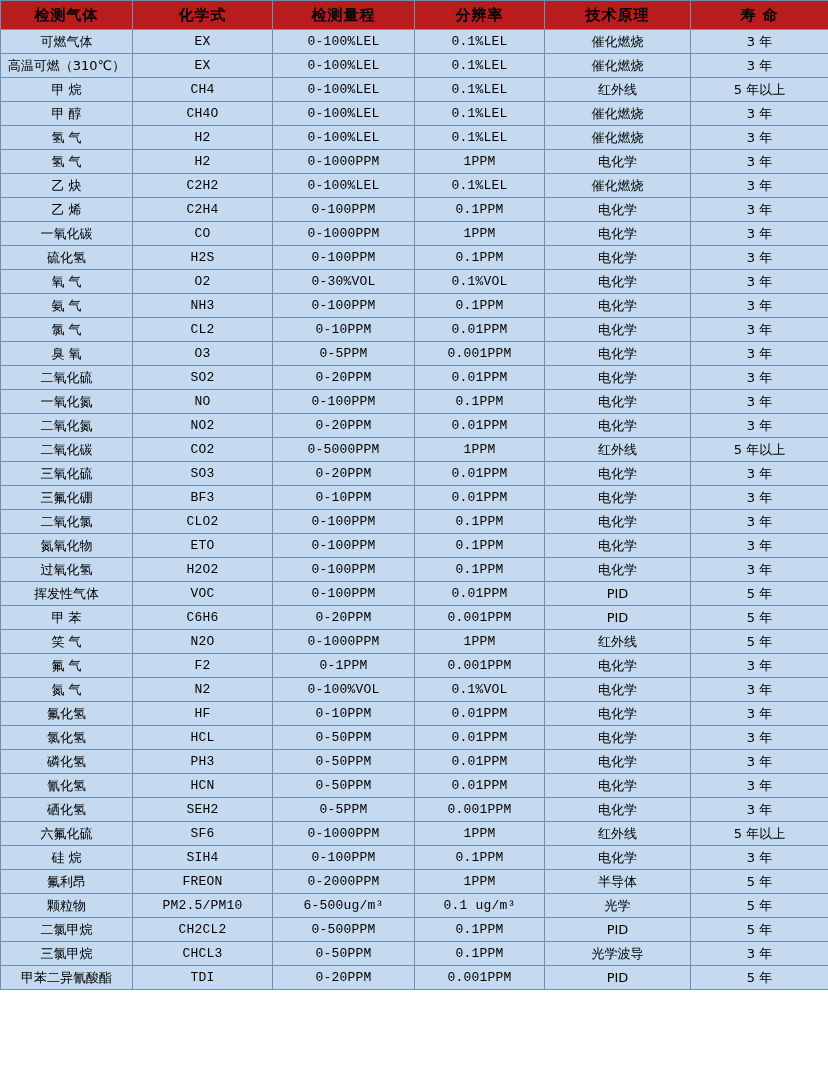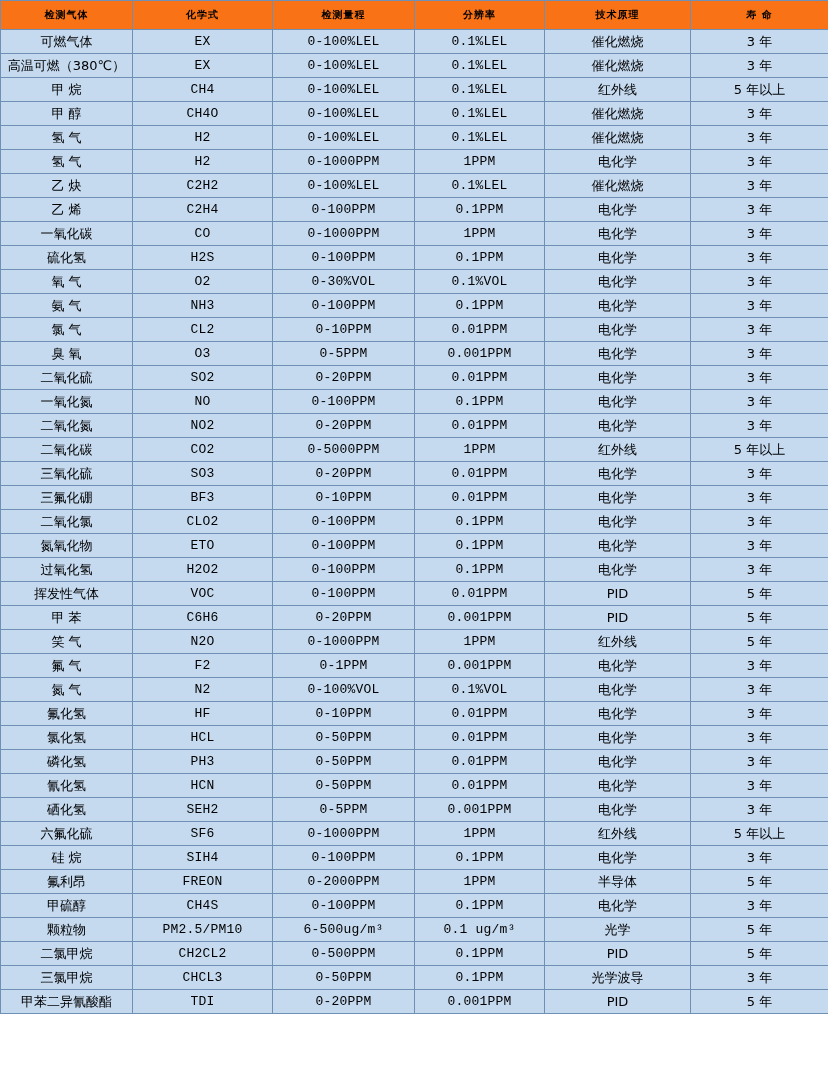--- a/index.html
+++ b/index.html
@@ -24,24 +24,24 @@
     height: 23px;
     line-height: 23px;
     font-size: 13px;
     color: #000000;
     background: #c5d9ef;
     overflow: hidden;
     white-space: nowrap;
   }
   table.gas-table thead th {
     font-weight: bold;
-    font-size: 10px;
+    font-size: 15px;
     height: 28px;
     line-height: 28px;
-    background: #f97316;
+    background: #b91c1c;
     letter-spacing: 1px;
     margin-top: 8px;
   }
   td.cjk, th.cjk {
     font-family: "DejaVu Sans", "Liberation Sans", sans-serif;
     font-size: 13px;
   }
   thead th.cjk {
     font-family: "DejaVu Sans", "Liberation Sans", sans-serif;
     font-size: 15px;
@@ -83,21 +83,21 @@
   <tbody id="table-body">
       <tr>
         <td class="cjk">可燃气体</td>
         <td class="latin">EX</td>
         <td class="latin">0-100%LEL</td>
         <td class="latin">0.1%LEL</td>
         <td class="cjk">催化燃烧</td>
         <td class="cjk">3 年</td>
       </tr>
       <tr>
-        <td class="cjk">高温可燃（380℃）</td>
+        <td class="cjk">高温可燃（310℃）</td>
         <td class="latin">EX</td>
         <td class="latin">0-100%LEL</td>
         <td class="latin">0.1%LEL</td>
         <td class="cjk">催化燃烧</td>
         <td class="cjk">3 年</td>
       </tr>
       <tr>
         <td class="cjk">甲 烷</td>
         <td class="latin">CH4</td>
         <td class="latin">0-100%LEL</td>
@@ -363,28 +363,20 @@
       </tr>
       <tr>
         <td class="cjk">氟利昂</td>
         <td class="latin">FREON</td>
         <td class="latin">0-2000PPM</td>
         <td class="latin">1PPM</td>
         <td class="cjk">半导体</td>
         <td class="cjk">5 年</td>
       </tr>
       <tr>
-        <td class="cjk">甲硫醇</td>
-        <td class="latin">CH4S</td>
-        <td class="latin">0-100PPM</td>
-        <td class="latin">0.1PPM</td>
-        <td class="cjk">电化学</td>
-        <td class="cjk">3 年</td>
-      </tr>
-      <tr>
         <td class="cjk">颗粒物</td>
         <td class="latin">PM2.5/PM10</td>
         <td class="latin">6-500ug/m³</td>
         <td class="latin">0.1 ug/m³</td>
         <td class="cjk">光学</td>
         <td class="cjk">5 年</td>
       </tr>
       <tr>
         <td class="cjk">二氯甲烷</td>
         <td class="latin">CH2CL2</td>

